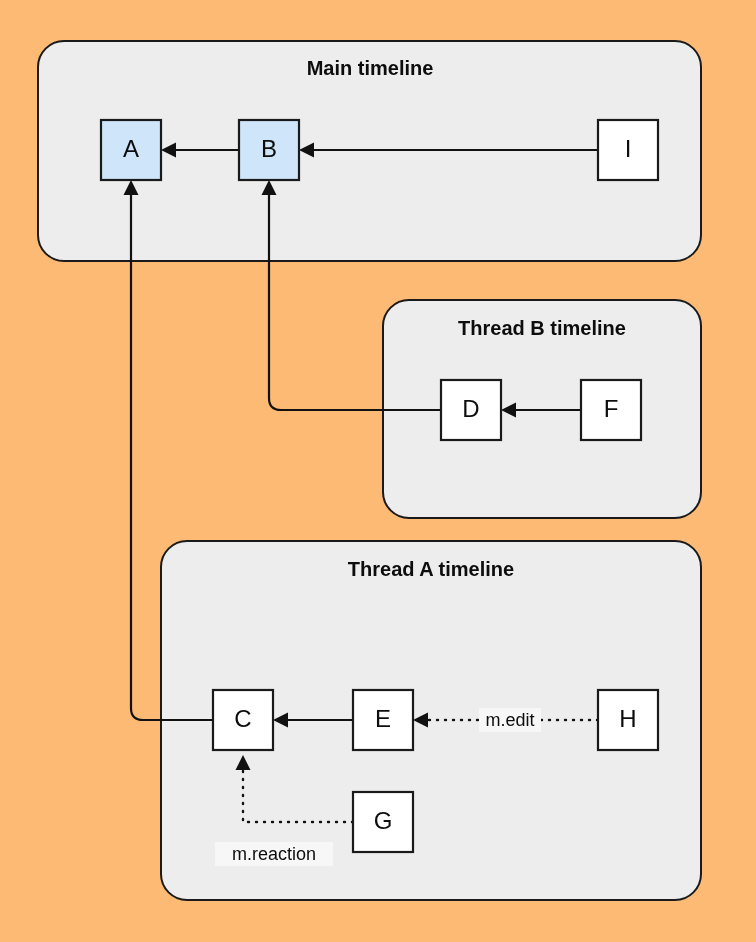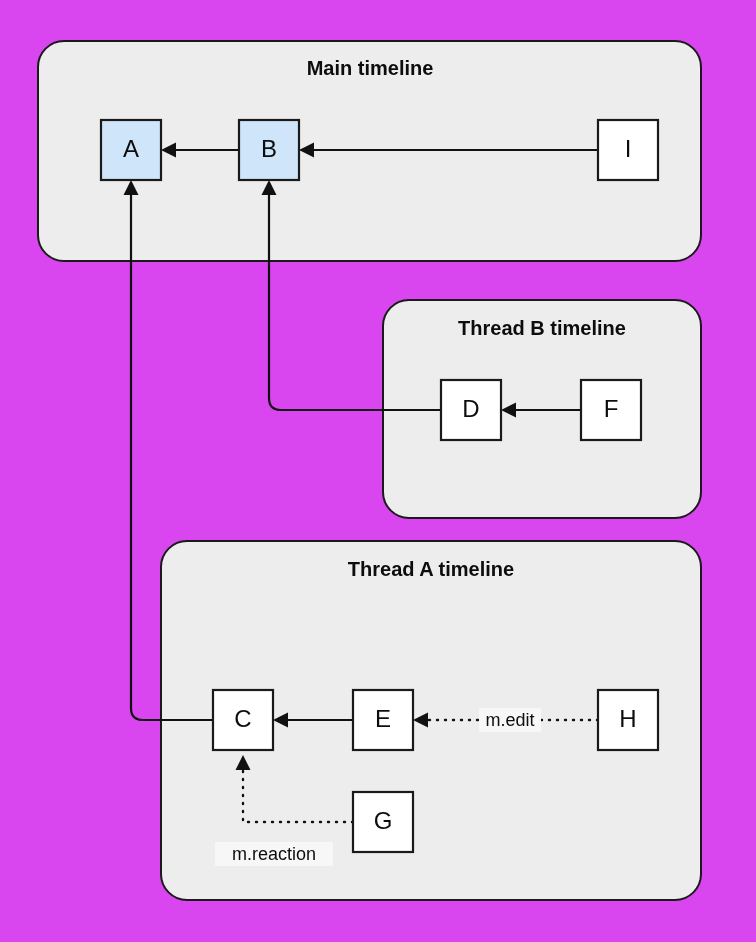--- a/index.html
+++ b/index.html
@@ -11,21 +11,21 @@
   body {
     font-family: "Liberation Sans", sans-serif;
     width: 756px;
     height: 942px;
     overflow: hidden;
   }
   #diagram-root {
     position: relative;
     width: 756px;
     height: 942px;
-    background: #d946ef;
+    background: #fdba74;
   }
   svg#diagram-svg {
     display: block;
     width: 756px;
     height: 942px;
   }
   .container-shape {
     fill: #ededed;
     stroke: #1a1a1a;
     stroke-width: 2;

